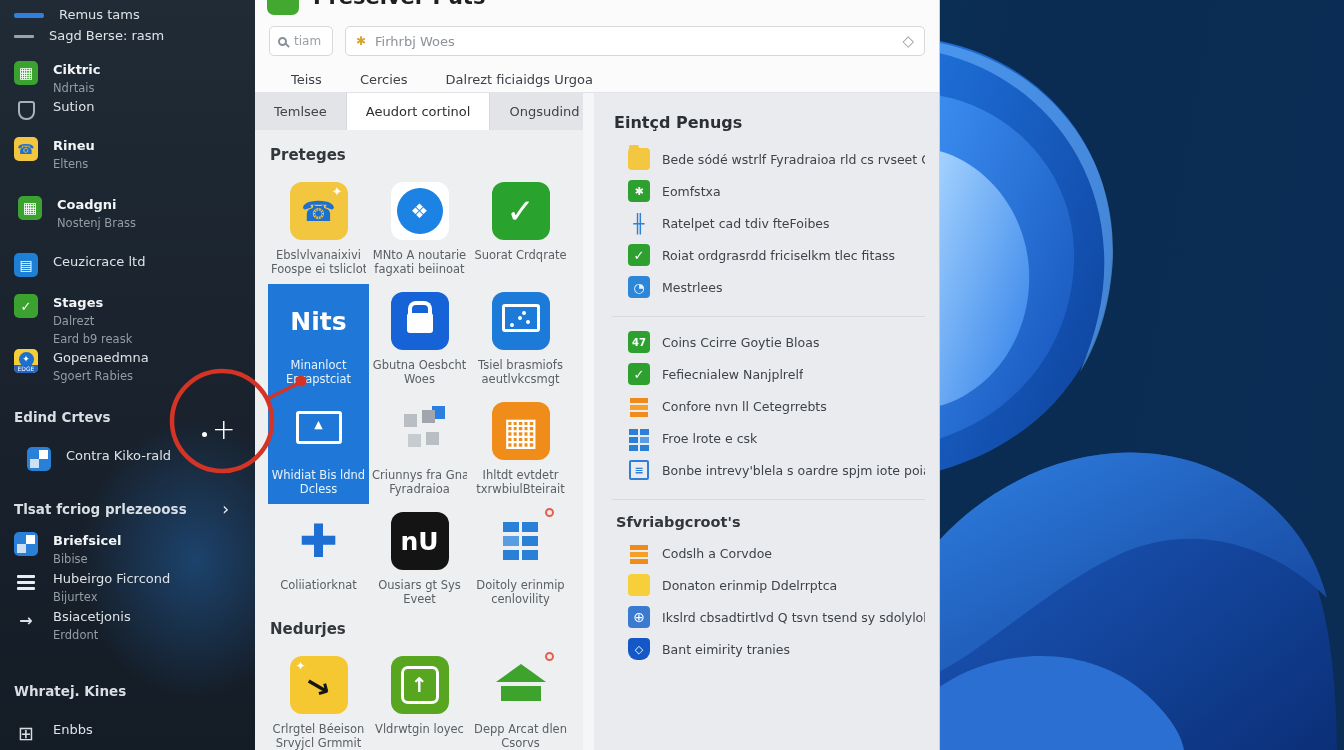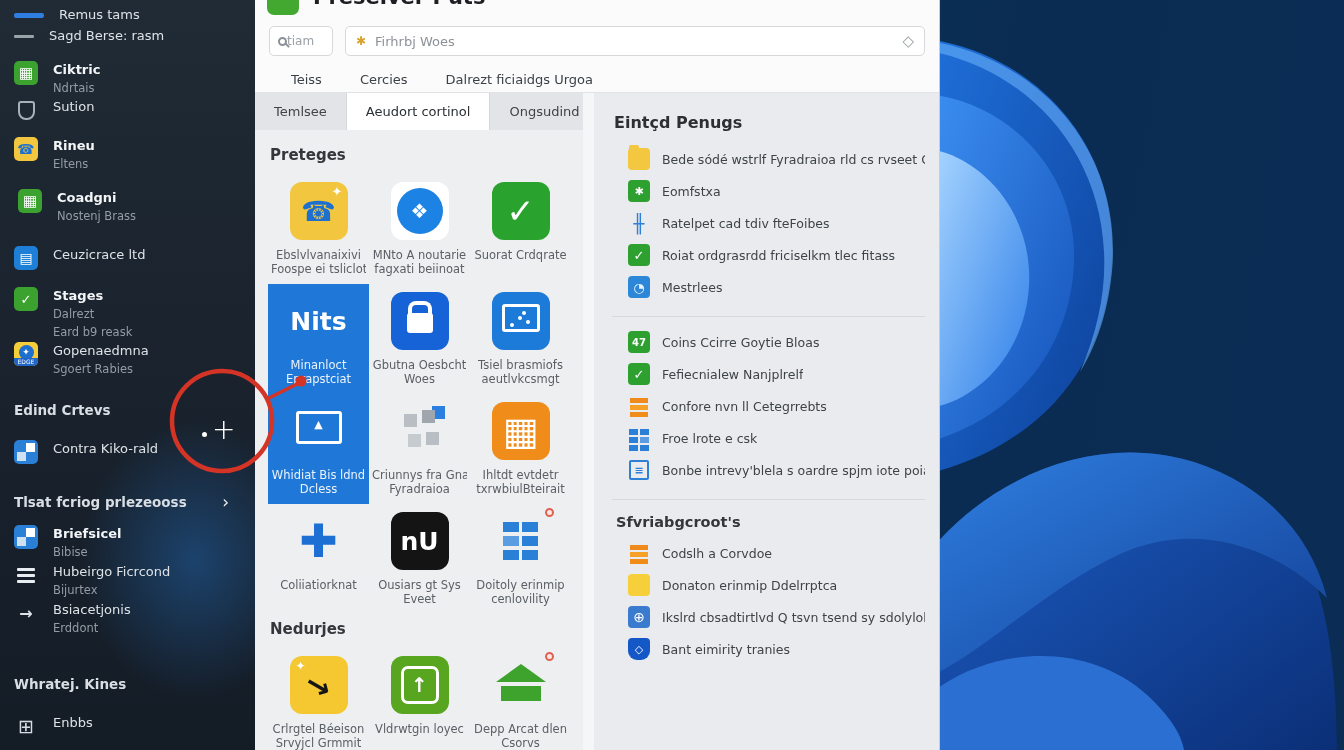--- a/index.html
+++ b/index.html
@@ -25,26 +25,26 @@
   .s-label[data-bold="true"]{font-weight:700;color:#f3f5f7;}
   .s-sub{font-size:11.5px;color:#949ca5;line-height:16px;margin-top:2px;white-space:nowrap;}
   .s-chevron{margin-left:auto;margin-right:26px;color:#e8ecf0;font-size:17px;line-height:17px;}
   .s-chevron:empty{display:none;}
   .s-row[data-type="heading"] .s-label{font-size:13.5px;font-weight:600;color:#d9dee4;}
   
   .sb-rows > div:nth-of-type(1){margin-top:2px;}
   .sb-rows > div:nth-of-type(3){margin-top:17px;}
   .sb-rows > div:nth-of-type(4){margin-top:2px;}
   .sb-rows > div:nth-of-type(5){margin-top:15px;}
-  .sb-rows > div:nth-of-type(6){margin-top:17px;padding-left:18px;}
+  .sb-rows > div:nth-of-type(6){margin-top:24px;padding-left:18px;}
   .sb-rows > div:nth-of-type(7){margin-top:22px;}
   .sb-rows > div:nth-of-type(8){margin-top:17px;}
   .sb-rows > div:nth-of-type(9){margin-top:2px;}
   .sb-rows > div:nth-of-type(10){margin-top:25px;}
-  .sb-rows > div:nth-of-type(11){margin-top:21px;}
+  .sb-rows > div:nth-of-type(11){margin-top:21px;margin-left:13px;}
   .sb-rows > div:nth-of-type(12){margin-top:30px;}
   .sb-rows > div:nth-of-type(13){margin-top:14px;}
   .sb-rows > div:nth-of-type(14){margin-top:3px;}
   .sb-rows > div:nth-of-type(15){margin-top:3px;}
   .sb-rows > div:nth-of-type(16){margin-top:40px;}
   .sb-rows > div:nth-of-type(17){margin-top:21px;}
 
   
   [data-name="blue-line-icon"]{width:30px;height:5px;border-radius:2px;background:#2f7fe0;margin-top:7px;}
   [data-name="dash-icon"]{width:20px;height:3px;border-radius:1px;background:#99a1a9;margin-top:8px;}
@@ -73,21 +73,21 @@
   [data-name="table-icon"]::before{content:"⊞";font-size:19px;}
 
   
   .panel{position:absolute;left:255px;top:0;width:685px;height:750px;background:#f0f1f3;
          display:flex;flex-direction:column;border-right:1px solid #c9ccd0;}
   .app-header{height:16px;background:#fbfbfc;position:relative;overflow:hidden;flex:0 0 auto;}
   .app-title-icon{position:absolute;left:12px;top:-17px;width:32px;height:32px;background:#43a82f;border-radius:7px;}
   .app-title{position:absolute;left:58px;top:-15px;font-size:21px;font-weight:700;color:#1d1f22;white-space:nowrap;}
   .search-row{height:50px;background:#fbfbfc;display:flex;align-items:center;padding:0 14px;gap:12px;flex:0 0 auto;}
   .mini-search{width:64px;height:30px;border:1px solid #d6d8db;border-radius:5px;background:#fff;
-               display:flex;align-items:center;gap:0;padding:0 8px;color:#9aa0a6;font-size:12px;}
+               display:flex;align-items:center;gap:7px;padding:0 8px;color:#9aa0a6;font-size:12px;}
   .mag{width:9px;height:9px;border:2px solid #8a9097;border-radius:50%;position:relative;flex:0 0 auto;}
   .mag::after{content:"";position:absolute;width:6px;height:2px;background:#8a9097;transform:rotate(45deg);right:-5px;bottom:-2px;}
   .search-input{flex:1;height:30px;border:1px solid #d6d8db;border-radius:5px;background:#fff;
                 display:flex;align-items:center;gap:9px;padding:0 10px;color:#8d9298;font-size:13px;}
   .search-glyph{color:#d9a32a;font-size:12px;}
   .diamond{margin-left:auto;color:#9aa0a6;font-size:15px;}
   .menu-row{height:27px;background:#fbfbfc;border-bottom:1px solid #e2e3e6;display:flex;align-items:center;
             padding-left:36px;gap:38px;font-size:13px;color:#3c4147;flex:0 0 auto;}
   .menu-item{white-space:nowrap;}
   .body{flex:1;display:flex;min-height:0;}

